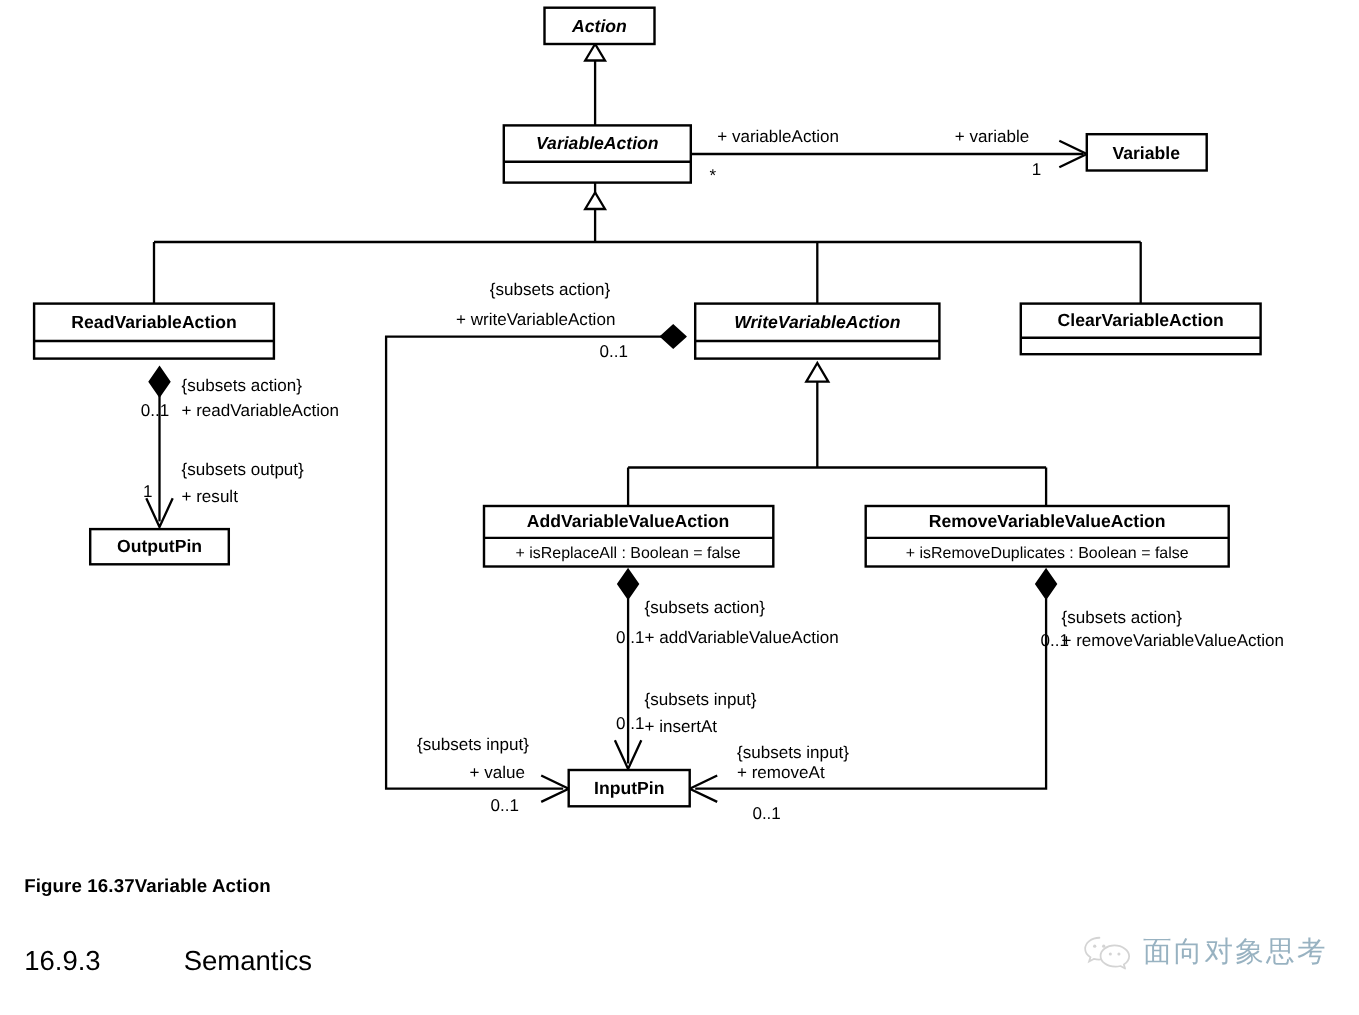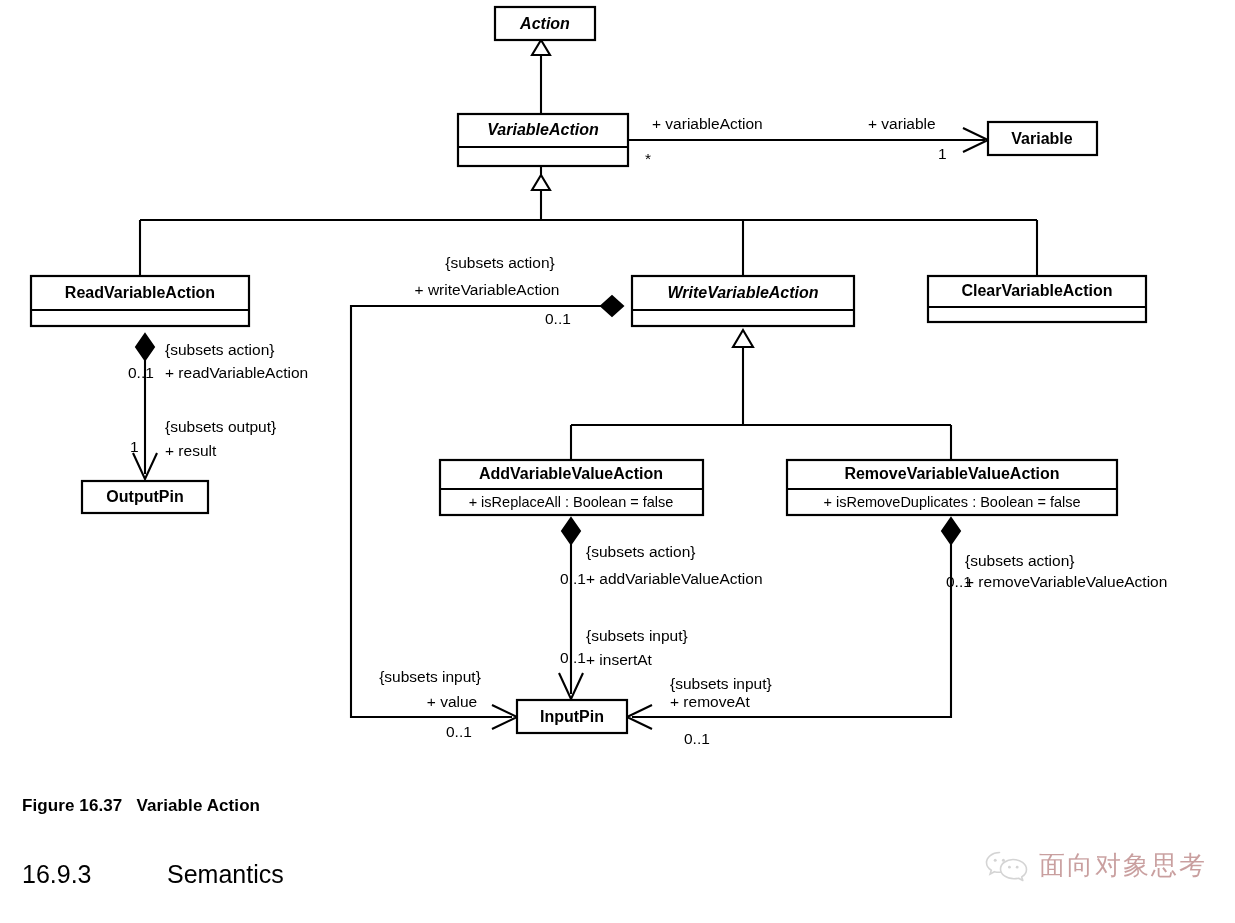--- a/index.html
+++ b/index.html
@@ -88,21 +88,21 @@
   .fig-caption {
     position: absolute;
     left: 22px;
     top: 796px;
     font-size: 17px;
     font-weight: bold;
     color: #000000;
     white-space: nowrap;
     letter-spacing: 0.1px;
   }
-  .fig-caption .fig-num { margin-right: 14px; }
+  .fig-caption .fig-num { margin-right: 0; }
 
   .section-head {
     position: absolute;
     left: 22px;
     top: 860px;
     font-size: 25px;
     font-weight: normal;
     color: #000000;
     white-space: nowrap;
   }
@@ -118,21 +118,21 @@
     top: 848px;
     display: flex;
     align-items: center;
     gap: 9px;
     opacity: 0.42;
     pointer-events: none;
   }
   .watermark .wm-text {
     font-family: Liberation Serif, serif;
     font-size: 26px;
-    color: #7f1d1d;
+    color: #0c4a6e;
     letter-spacing: 2px;
     white-space: nowrap;
   }
   .watermark svg { display: block; }
 </style>
 </head>
 <body>
 
 <svg id="diagram" width="1235" height="923" viewBox="0 0 1235 923">
 

